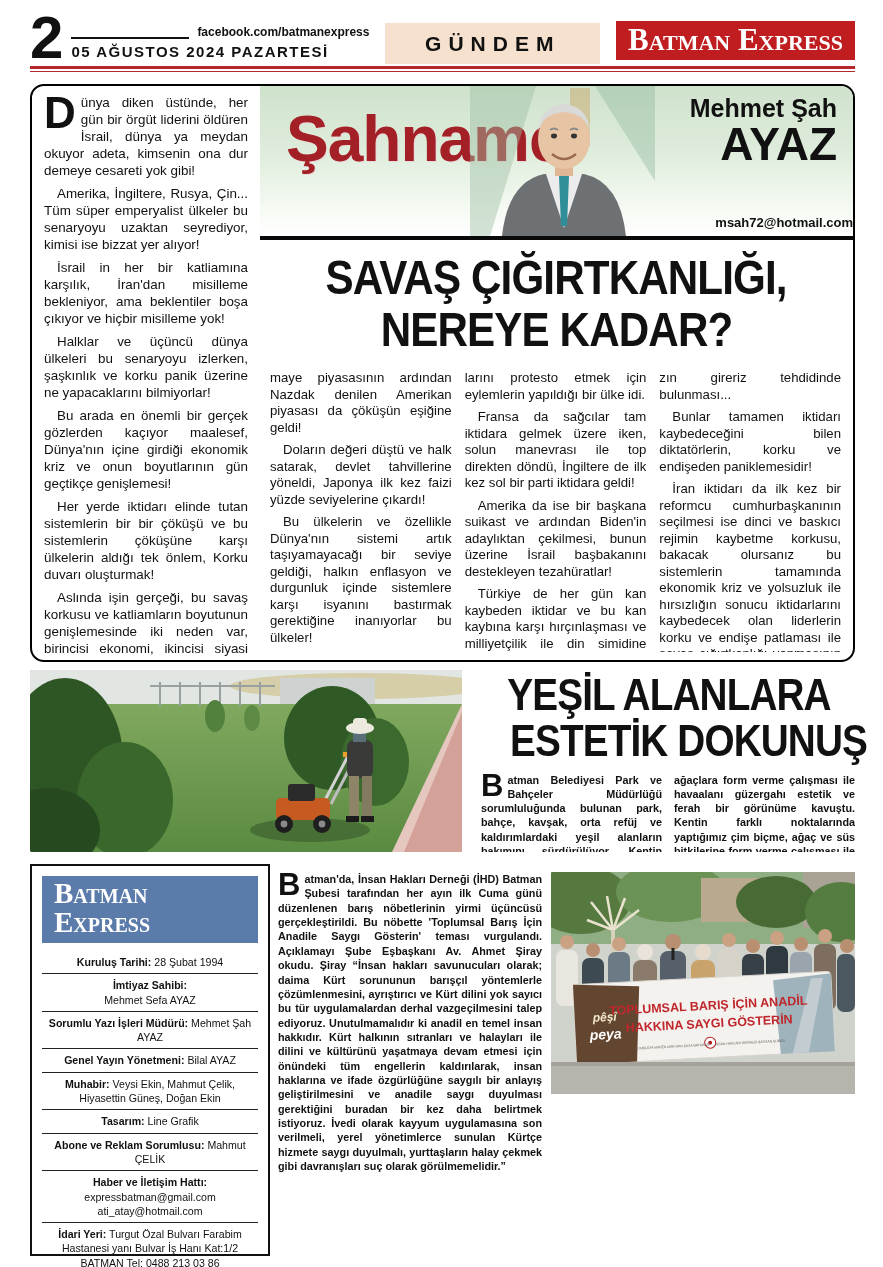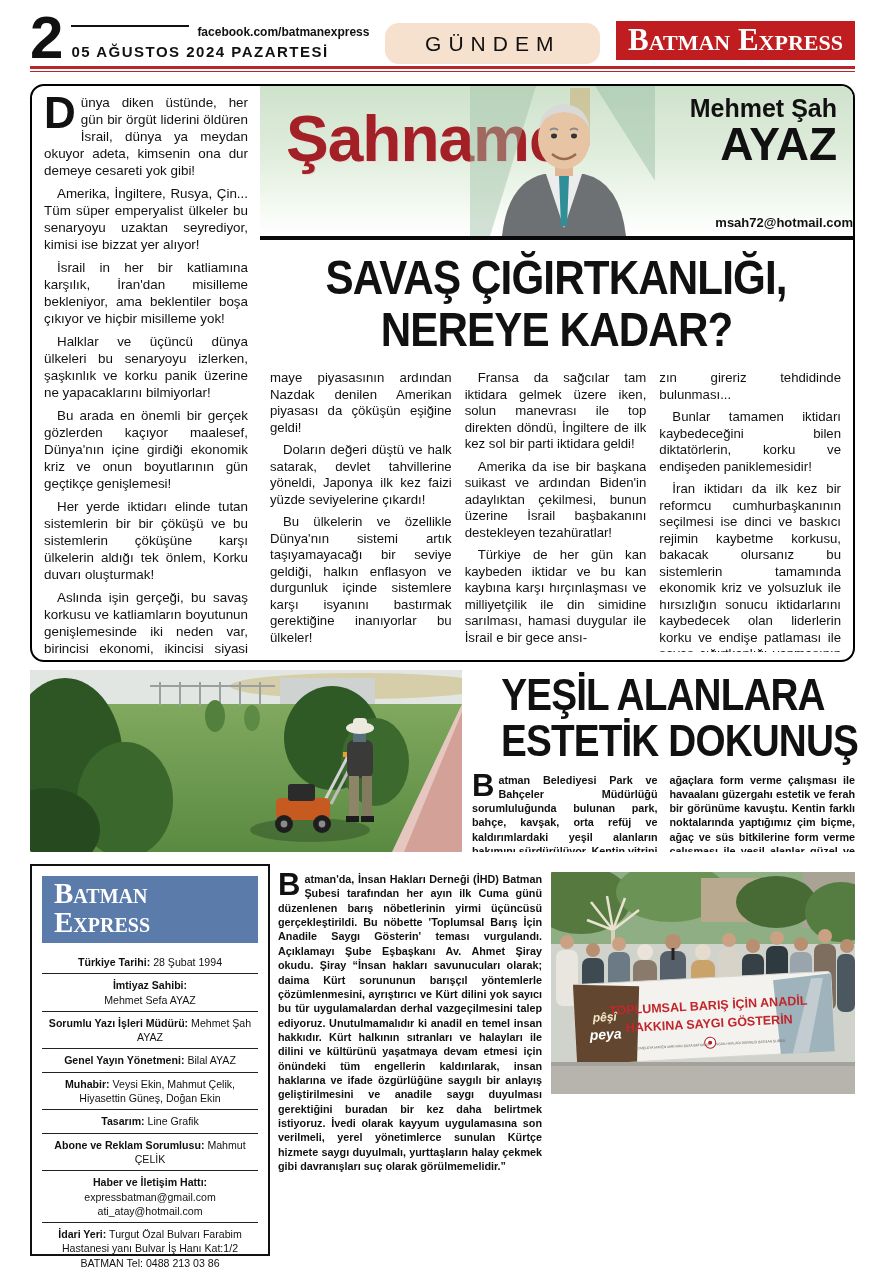--- a/index.html
+++ b/index.html
@@ -7,27 +7,27 @@
   .page {
     width: 883px; height: 1267px; margin: 0 auto; background: #fff;
     font-family: "Liberation Sans", sans-serif; color: #111;
     position: relative; overflow: hidden; padding: 10px 28px 0 30px;
   }
   
   .header { display: flex; align-items: flex-end; justify-content: space-between; height: 52px; }
   .header-left { display: flex; align-items: flex-end; gap: 10px; }
   .page-num { font-size: 60px; font-weight: 700; line-height: 0.82; letter-spacing: -2px; }
   .header-meta { padding-bottom: 2px; }
-  .fb-row { display: flex; align-items: flex-start; gap: 8px; }
+  .fb-row { display: flex; align-items: flex-end; gap: 8px; }
   .fb-line { display: inline-block; width: 118px; height: 2px; background: #111; }
   .fb-text { font-size: 12px; font-weight: 700; }
   .date { font-size: 15px; font-weight: 700; letter-spacing: 1.5px; margin-top: 4px; }
   .gundem {
-    background: #f6e0ce; font-size: 21px; font-weight: 400; letter-spacing: 7px;
-    padding: 9px 40px 8px; margin-bottom: -2px; border-radius: 14px;
+    background: #f6e0ce; font-size: 21px; font-weight: 700; letter-spacing: 7px;
+    padding: 9px 40px 8px; margin-bottom: -2px;
   }
   .logo-red { background: #c01d20; padding: 3px 12px 5px; margin-bottom: 2px; }
   .logo-text {
     font-family: "Liberation Serif", serif; font-variant: small-caps;
     font-weight: 700; color: #fff; font-size: 31px; line-height: 1; letter-spacing: 0px;
   }
   .redline { margin-top: 4px; }
   .redline .r1 { height: 3px; background: #b5272b; }
   .redline .r2 { height: 1px; background: #b5272b; margin-top: 2px; }
 
@@ -63,21 +63,21 @@
   .black-rule { height: 4px; background: #0a0a0a; }
 
   .headline { text-align: center; padding: 12px 0 6px; height: 126px; }
   .hl-line { font-size: 49px; font-weight: 700; line-height: 1.06; letter-spacing: -1px; }
   .cond { display: inline-block; transform: scaleX(0.86); transform-origin: 50% 50%; white-space: nowrap; }
 
   .cols { flex: 1; display: flex; gap: 13px; padding: 4px 12px 8px 10px; overflow: hidden; }
   .col { flex: 1 1 0; font-size: 13.2px; line-height: 1.25; text-align: justify; overflow: hidden; }
 
   
-  .green-sec { margin-top: 8px; display: flex; gap: 10px; height: 182px; }
+  .green-sec { margin-top: 8px; display: flex; gap: 19px; height: 182px; }
   .park-photo { flex: 0 0 432px; border-radius: 2px; }
   .green-right { flex: 1; display: flex; flex-direction: column; min-width: 0; }
   .green-headline { text-align: center; line-height: 1; padding-top: 2px; }
   .g-line { font-size: 45px; font-weight: 700; line-height: 1.03; letter-spacing: -1px; }
   .green-cols { display: flex; gap: 12px; margin-top: 8px; flex: 1; overflow: hidden; }
   .gcol { flex: 1 1 0; font-size: 10.8px; font-weight: 700; line-height: 1.32; text-align: justify; }
 
   
   .bottom-row { margin-top: 12px; display: flex; gap: 8px; height: 392px; }
   .masthead { flex: 0 0 240px; border: 2px solid #111; display: flex; flex-direction: column; background: #fff; }
@@ -169,20 +169,21 @@
       </div>
 
       <div class="cols">
         <div class="col">
           <p>maye piyasasının ardından Nazdak denilen Amerikan piyasası da çöküşün eşiğine geldi!</p>
           <p class="ind">Doların değeri düştü ve halk satarak, devlet tahvillerine yöneldi, Japonya ilk kez faizi yüzde seviyelerine çıkardı!</p>
           <p class="b ind">Bu ülkelerin ve özellikle Dünya'nın sistemi artık taşıyamayacağı bir seviye geldiği, halkın enflasyon ve durgunluk içinde sistemlere karşı isyanını bastırmak gerektiğine inanıyorlar bu ülkeler!</p>
 
         </div>
         <div class="col">
+          <p>larını protesto etmek için eylemlerin yapıldığı bir ülke idi.</p>
           <p class="b ind">Fransa da sağcılar tam iktidara gelmek üzere iken, solun manevrası ile top direkten döndü, İngiltere de ilk kez sol bir parti iktidara geldi!</p>
           <p class="ind">Amerika da ise bir başkana suikast ve ardından Biden'in adaylıktan çekilmesi, bunun üzerine İsrail başbakanını destekleyen tezahüratlar!</p>
           <p class="ind">Türkiye de her gün kan kaybeden iktidar ve bu kan kaybına karşı hırçınlaşması ve milliyetçilik ile din simidine sarılması,  hamasi duygular ile İsrail e bir gece ansı-</p>
         </div>
         <div class="col">
           <p>zın gireriz tehdidinde bulunması...</p>
           <p class="ind">Bunlar tamamen iktidarı kaybedeceğini bilen diktatörlerin, korku ve endişeden paniklemesidir!</p>
           <p class="b ind">İran iktidarı da ilk kez bir reformcu cumhurbaşkanının seçilmesi ise dinci ve baskıcı rejimin kaybetme korkusu, bakacak olursanız bu sistemlerin tamamında ekonomik kriz ve yolsuzluk ile hırsızlığın sonucu iktidarlarını kaybedecek olan liderlerin korku ve endişe patlaması ile savaş çığırtkanlığı yapmasının bir sonucu,  Dünya savaşı ile halkı korkutmasıdır!</p>
         </div>
       </div>
@@ -257,21 +258,21 @@
   </div>
 
   <div class="bottom-row">
 
     <div class="masthead">
       <div class="m-inner">
         <div class="m-logo">
           <span class="logo-text">Batman Express</span>
         </div>
         <div class="m-row">
-          <span class="lbl">Türkiye Tarihi:</span> <span class="val">28 Şubat 1994</span>
+          <span class="lbl">Kuruluş Tarihi:</span> <span class="val">28 Şubat 1994</span>
         </div>
         <div class="m-row stack">
           <span class="lbl">İmtiyaz Sahibi:</span> <span class="val">Mehmet Sefa AYAZ</span>
         </div>
         <div class="m-row">
           <span class="lbl">Sorumlu Yazı İşleri Müdürü:</span> <span class="val">Mehmet Şah AYAZ</span>
         </div>
         <div class="m-row">
           <span class="lbl">Genel Yayın Yönetmeni:</span> <span class="val">Bilal AYAZ</span>
         </div>

